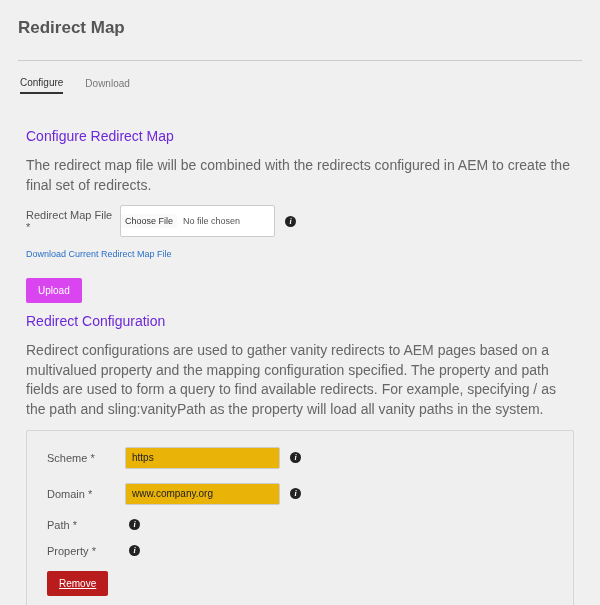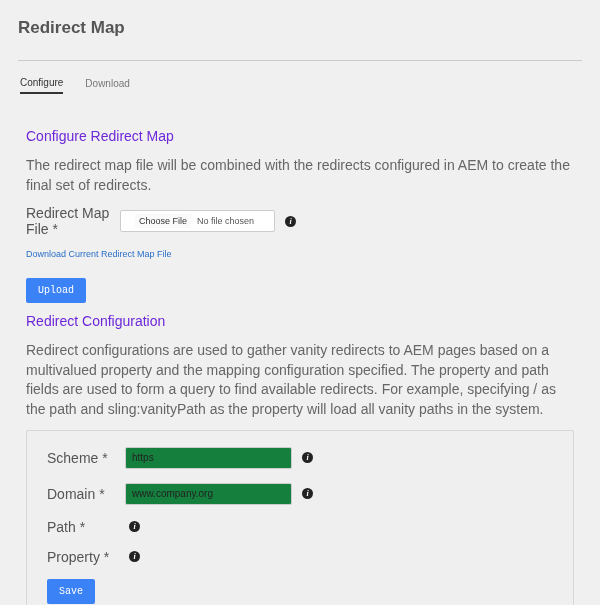--- a/index.html
+++ b/index.html
@@ -59,56 +59,56 @@
       margin-bottom: 10px;
     }
     .form-row {
       display: flex;
       align-items: center;
       gap: 6px;
       margin-bottom: 10px;
     }
     .form-label {
       width: 88px;
-      font-size: 14px;
+      font-size: 11px;
       color: #555;
       flex-shrink: 0;
     }
     .file-input {
       display: inline-flex;
       align-items: center;
       border: 1px solid #ccc;
       background: #fff;
-      height: 22px;
-      border-radius: 2px;
-      padding: 0 14px;
+      height: 32px;
+      border-radius: 2px;
+      padding: 0 0;
       width: 155px;
       gap: 6px;
     }
     .file-btn {
       font-size: 9px;
       color: #333;
       background: #fafafa;
       border: none;
       padding: 2px 4px;
       cursor: pointer;
     }
     .file-status {
       font-size: 9px;
       color: #555;
       white-space: nowrap;
       overflow: hidden;
     }
     .text-input {
       border: 1px solid #ccc;
-      background: #15803d;
+      background: #eab308;
       height: 22px;
       font-size: 10px;
       padding: 0 6px;
-      width: 167px;
+      width: 155px;
       border-radius: 2px;
       color: #222;
     }
     .info-icon {
       width: 11px;
       height: 11px;
       border-radius: 50%;
       background: #222;
       color: #fff;
       display: inline-flex;
@@ -131,21 +131,21 @@
     }
     .btn {
       display: inline-block;
       font-size: 10px;
       padding: 7px 12px;
       border: none;
       border-radius: 2px;
       cursor: pointer;
       color: #fff;
     }
-    .btn-primary { background: #3b82f6; font-family: Liberation Mono, monospace; }
+    .btn-primary { background: #d946ef; }
     .btn-danger { background: #b91c1c; text-decoration: underline; }
     .btn-row { margin-bottom: 8px; }
     .sub-panel {
       border: 1px solid #d6d6d6;
       border-radius: 2px;
       padding: 16px 16px 16px 20px;
       margin-bottom: 20px;
       background: #efefef;
     }
     .sub-panel .form-label { width: 72px; }
@@ -200,23 +200,20 @@
       </div>
       <div class="form-row">
         <label class="form-label">Path *</label>
         <span class="info-icon">i</span>
       </div>
       <div class="form-row">
         <label class="form-label">Property *</label>
         <span class="info-icon">i</span>
       </div>
 
-      <div class="btn-row">
-        <button class="btn btn-primary">Save</button>
-      </div>
       <div class="btn-row btn-spaced">
         <button class="btn btn-danger">Remove</button>
       </div>
     </div>
 
     
   </div>
 </div>
 
 </body></html>

